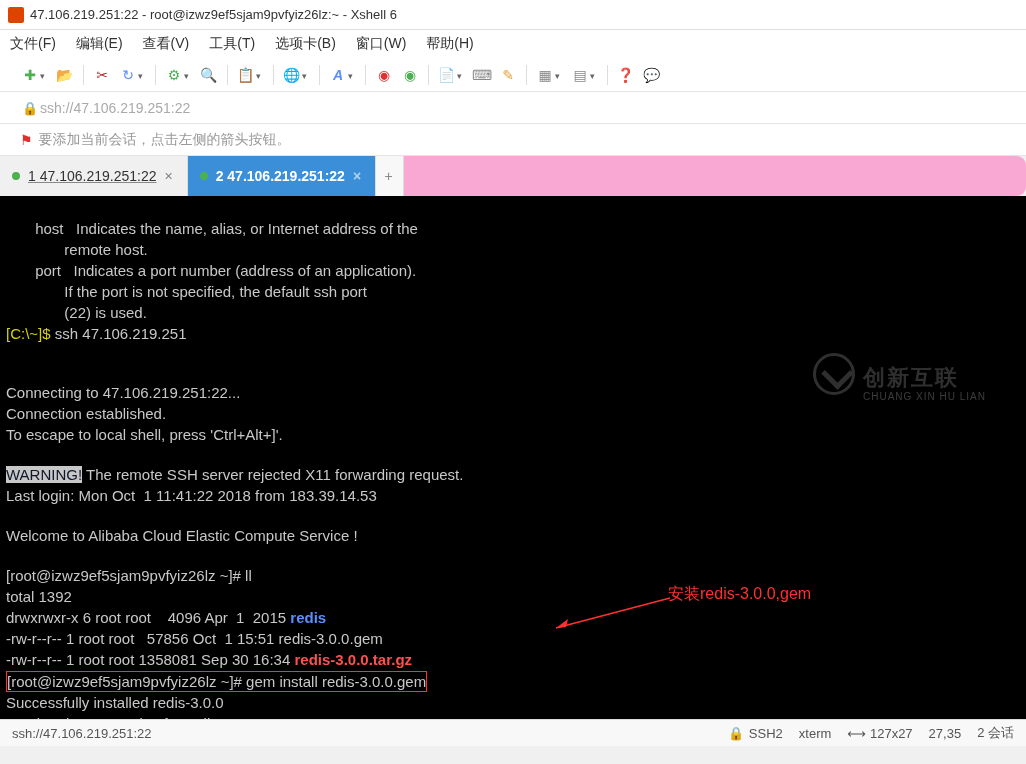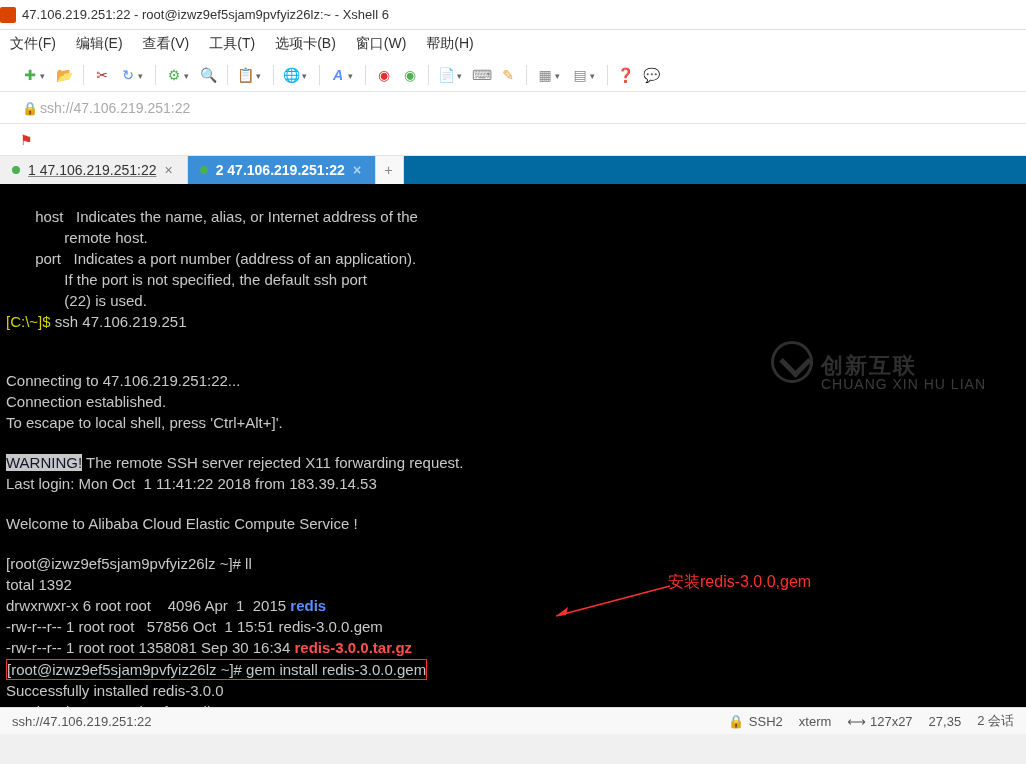--- a/index.html
+++ b/index.html
@@ -1,39 +1,39 @@
 <!DOCTYPE html>
 <html><head>
 <meta charset="utf-8">
 <style>
 * { margin: 0; padding: 0; box-sizing: border-box; font-family: "Microsoft YaHei", "Segoe UI", Arial, sans-serif; }
 body { width: 1026px; height: 764px; background: #f0f0f0; overflow: hidden; font-size: 13px; position: relative; }
 
-.titlebar { height: 30px; background: #fff; border-bottom: 1px solid #ddd; display: flex; align-items: center; gap: 6px; }
+.titlebar { height: 30px; background: #fff; border-bottom: 1px solid #ddd; display: flex; align-items: center; padding-left: 8px; gap: 6px; }
 .app-icon { width: 16px; height: 16px; background: #d40; border-radius: 2px; }
 .titlebar span { color: #333; font-size: 13px; }
 
 .menubar { height: 28px; background: #fff; display: flex; align-items: center; padding-left: 4px; gap: 8px; }
 .menubar span { color: #333; font-size: 14px; padding: 2px 6px; cursor: pointer; }
 
 .toolbar { height: 34px; background: #fff; border-bottom: 1px solid #e5e5e5; display: flex; align-items: center; padding-left: 18px; gap: 2px; }
 .tb-item { display: flex; align-items: center; gap: 1px; padding: 2px 3px; }
 .tb-icon { width: 18px; height: 18px; display: inline-flex; align-items: center; justify-content: center; font-size: 14px; }
 .tb-dd { width: 8px; height: 8px; color: #666; font-size: 9px; }
 .tb-sep { width: 1px; height: 20px; background: #ddd; margin: 0 4px; }
 
 .addressbar { height: 32px; background: #fff; border-bottom: 1px solid #e5e5e5; display: flex; align-items: center; padding-left: 22px; gap: 4px; }
 .lock-icon { width: 14px; height: 14px; color: #e0a030; }
 .addressbar .url { color: #aaa; font-size: 14px; }
 
 .infobar { height: 32px; background: #fff; border-bottom: 1px solid #e5e5e5; display: flex; align-items: center; padding-left: 20px; gap: 6px; }
 .flag-icon { color: #e03030; font-size: 14px; }
 .infobar span.msg { color: #999; font-size: 14px; }
 
-.tabstrip { height: 28px; background: #0369a1; display: flex; align-items: stretch; }
+.tabstrip { height: 40px; background: #f9a8d4; display: flex; align-items: stretch; border-radius: 9px; }
 .tab { display: flex; align-items: center; gap: 8px; padding: 0 14px 0 12px; font-size: 14px; border-right: 1px solid #ddd; cursor: pointer; position: relative; }
 .tab .dot { width: 8px; height: 8px; border-radius: 50%; }
 .tab .dot.green { background: #4caf50; }
 .tab.inactive { background: #f0f0f0; color: #333; }
 .tab.active { background: #3a8fd8; color: #fff; font-weight: bold; }
 .tab .close { font-size: 14px; opacity: 0.6; cursor: pointer; }
 .tab.addtab { background: #f8f8f8; width: 28px; justify-content: center; color: #888; }
 
 .terminal { background: #000; color: #c8c8c8; font-family: "Consolas", "Courier New", monospace; font-size: 15px; line-height: 19px; height: 523px; padding: 4px 6px; position: relative; white-space: pre; overflow: hidden; }
 .t-yellow { color: #d4d400; }
@@ -42,21 +42,21 @@
 .t-red { color: #ff5050; font-weight: bold; }
 .redbox { border: 1px solid #ff3030; display: inline-block; text-align: right; }
 .annot { position: absolute; color: #ff3030; font-family: sans-serif; font-size: 16px; }
 .arrow-line { position: absolute; }
 
 .watermark { position: absolute; right: 40px; top: 145px; display: flex; align-items: center; gap: 8px; opacity: 0.35; pointer-events: none; }
 .watermark .wlogo { width: 42px; height: 42px; border: 3px solid #888; border-radius: 50%; position: relative; }
 .watermark .wlogo:before { content: ""; position: absolute; width: 18px; height: 18px; border-left: 5px solid #888; border-bottom: 5px solid #888; transform: rotate(-45deg); left: 10px; top: 6px; }
 .watermark .wtxt { display:flex; flex-direction:column; }
 .watermark .wtxt .big { font-size: 22px; color: #888; font-weight: bold; letter-spacing: 2px; margin-top: 27px; }
-.watermark .wtxt .small { font-size: 14px; color: #aaa; letter-spacing: 1px; }
+.watermark .wtxt .small { font-size: 10px; color: #aaa; letter-spacing: 1px; }
 
 .statusbar { height: 27px; background: #f8f8f8; border-top: 1px solid #ddd; display: flex; align-items: center; padding: 0 12px; font-size: 13px; color: #555; }
 .statusbar .sb-left { flex: 1; }
 .statusbar .sb-item { margin-left: 16px; display: inline-flex; align-items: center; gap: 4px; }
 .sb-lock { color: #e0a030; }
 </style>
 </head>
 <body>
 
 <div class="titlebar">
@@ -149,20 +149,21 @@
     </div>
 </div>
 
 <div class="addressbar">
   <span class="lock-icon">🔒</span>
   <span class="url">ssh://47.106.219.251:22</span>
 </div>
 
 <div class="infobar">
   <span class="flag-icon">⚑</span>
+  <span class="msg">要添加当前会话，点击左侧的箭头按钮。</span>
 </div>
 
 <div class="tabstrip">
   <div class="tab inactive">
     <span class="dot green"></span>
     <span style="text-decoration: underline; text-decoration-color:#888;">1 47.106.219.251:22</span>
     <span class="close">×</span>
   </div>
   <div class="tab active">
     <span class="dot green"></span>

